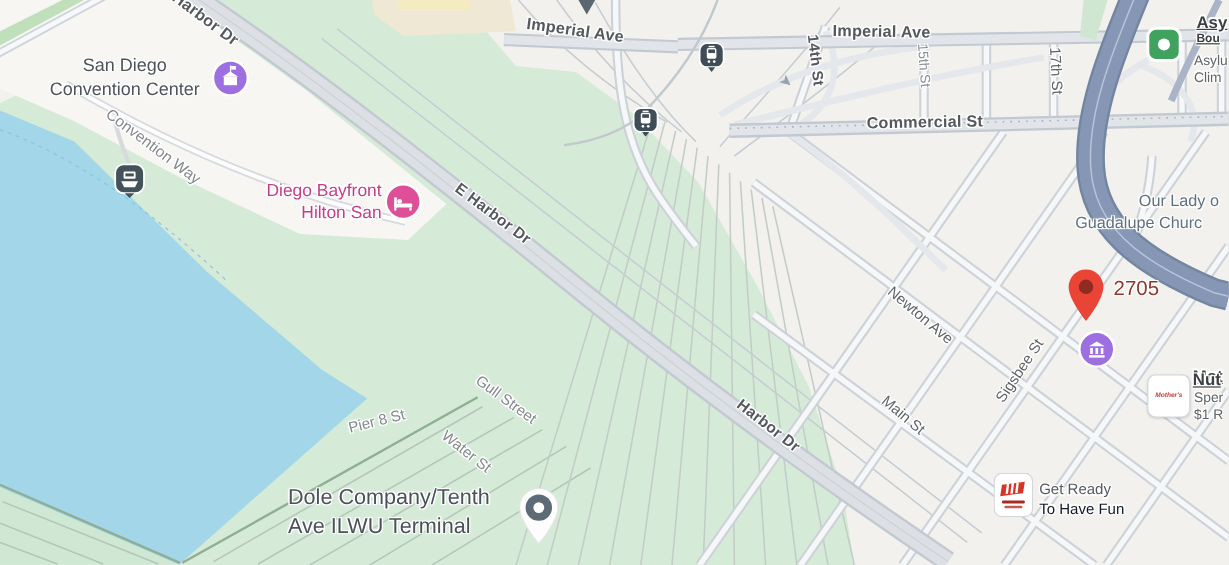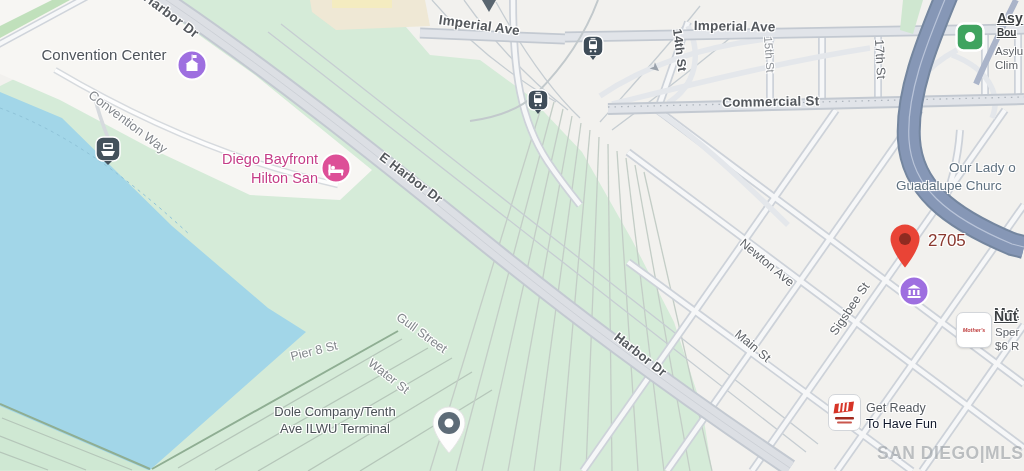--- a/index.html
+++ b/index.html
@@ -8,21 +8,21 @@
   .lbl{position:absolute;white-space:nowrap;transform-origin:0 0;line-height:1.15;
        text-shadow:-1px -1px 0 #fff,1px -1px 0 #fff,-1px 1px 0 #fff,1px 1px 0 #fff,0 0 3px #fff;}
   .street{color:#5f6368;font-size:12.5px;font-weight:500;}
   .street-b{color:#55595e;font-size:13px;font-weight:600;letter-spacing:.2px;}
   .street-lt{color:#8d9196;font-size:11.5px;font-weight:400;}
   .street-gy{color:#84888d;font-size:12.5px;font-weight:400;}
   .poi-blk{position:absolute;line-height:1.32;
        text-shadow:-1px -1px 0 #fff,1px -1px 0 #fff,-1px 1px 0 #fff,1px 1px 0 #fff,0 0 3px #fff;}
   .cc{color:#4e545b;font-size:15px;text-align:center;width:152px;}
   .hilton{color:#c53d87;font-size:14.5px;text-align:right;width:118px;}
-  .dole{color:#4b5157;font-size:13px;text-align:center;width:190px;}
+  .dole{color:#4b5157;font-size:18px;text-align:left;width:190px;}
   .church{color:#5f7180;font-size:13.5px;}
   .addr{color:#8a382e;font-size:17px;}
   .poi-t{color:#3c4043;font-weight:600;text-decoration:underline;}
   .poi-s{color:#5f6368;font-weight:400;}
   .wm{color:#9aa0a5;opacity:.62;font-size:17.5px;font-weight:700;letter-spacing:.5px;
       text-shadow:0 1px 0 #fff;}
   .icon{position:absolute;}
   .logo-box{position:absolute;background:#fff;border:1px solid #d3d6da;border-radius:7px;
       display:flex;align-items:center;justify-content:center;box-shadow:0 1px 2px rgba(0,0,0,.12);}
   .mothers-txt{font-size:5.5px;font-style:italic;color:#c14444;font-weight:700;}
@@ -179,20 +179,21 @@
   <span class="lbl street" style="left:886px;top:39px;transform:rotate(87deg)">17th St</span>
   <span class="lbl street" style="left:746px;top:236px;transform:rotate(40deg)">Newton Ave</span>
   <span class="lbl street" style="left:741px;top:327px;transform:rotate(40deg)">Main St</span>
   <span class="lbl street" style="left:827px;top:330px;transform:rotate(-56deg)">Sigsbee St</span>
   <span class="lbl street-gy" style="left:402px;top:310px;transform:rotate(36deg)">Gull Street</span>
   <span class="lbl street-gy" style="left:289px;top:350px;transform:rotate(-14deg)">Pier 8 St</span>
   <span class="lbl street-gy" style="left:374px;top:356px;transform:rotate(38deg)">Water St</span>
   <span class="lbl street-gy" style="left:94px;top:88px;font-size:13px;transform:rotate(37deg)">Convention Way</span>
 
   <div class="poi-blk cc" style="left:28px;top:45px">
+    <div>San Diego</div>
     <div>Convention Center</div>
   </div>
   <div class="poi-blk hilton" style="left:200px;top:150px">
     <div>Diego Bayfront</div>
     <div>Hilton San</div>
   </div>
   <div class="poi-blk dole" style="left:240px;top:403px">
     <div>Dole Company/Tenth</div>
     <div>Ave ILWU Terminal</div>
   </div>
@@ -201,26 +202,25 @@
   <span class="lbl addr" style="left:928px;top:231px">2705</span>
 
   <span class="lbl poi-t" style="left:997px;top:10px;font-size:14px">Asy</span>
   <span class="lbl poi-t" style="left:997px;top:27px;font-size:10px">Bou</span>
   <span class="lbl poi-s" style="left:995px;top:45px;font-size:11.5px">Asylu</span>
   <span class="lbl poi-s" style="left:995px;top:59px;font-size:11.5px">Clim</span>
 
   <span class="lbl poi-t" style="left:994px;top:305px;font-size:14px">Mot</span>
   <span class="lbl poi-t" style="left:994px;top:308px;font-size:14px">Nut</span>
   <span class="lbl poi-s" style="left:995px;top:326px;font-size:11.5px">Sper</span>
-  <span class="lbl poi-s" style="left:995px;top:340px;font-size:11.5px">$6 R</span>
+  <span class="lbl poi-s" style="left:995px;top:340px;font-size:11.5px">$1 R</span>
 
   <span class="lbl poi-s" style="left:866px;top:401px;font-size:12.5px;color:#555a60">Get Ready</span>
   <span class="lbl poi-s" style="left:866px;top:417px;font-size:12.5px;color:#0f172a">To Have Fun</span>
 
-  <span class="lbl wm" style="left:877px;top:443px">SAN DIEGO|MLS</span>
 
   <svg class="icon" style="left:176px;top:49px" width="32" height="32">
     <circle cx="16" cy="16" r="14.5" fill="#9e6fe0" stroke="#fff" stroke-width="2"></circle>
     <rect x="10.5" y="15" width="11" height="7" fill="#fff"></rect>
     <path d="M9.5,15 L16,10.5 L22.5,15 Z" fill="#fff"></path>
     <rect x="15.6" y="5.5" width="1" height="5.5" fill="#fff"></rect>
     <rect x="16.6" y="6" width="4" height="3" fill="#fff"></rect>
   </svg>
 
   <svg class="icon" style="left:320px;top:152px" width="32" height="32">

